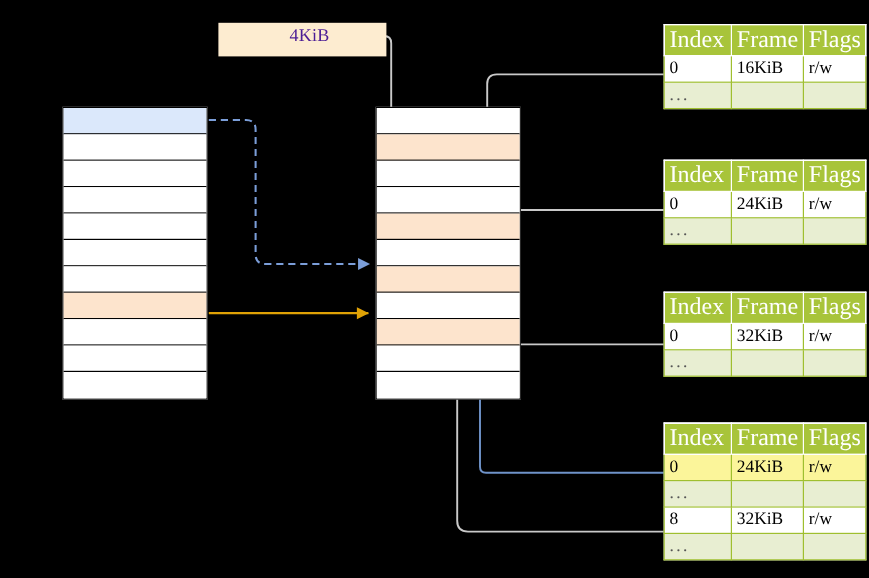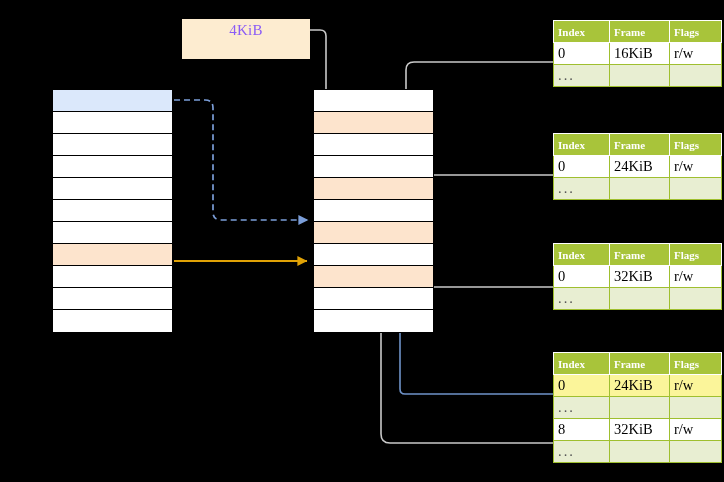--- a/index.html
+++ b/index.html
@@ -42,27 +42,28 @@
   .cell.blue  { background: #dbe8fb; }
   .cell.peach { background: #fde4cd; }
 
   #col-left   { left: 52px;  top: 89px; width: 121px; }
   #col-middle { left: 313px; top: 89px; width: 121px; }
 
   
   #size-label {
     position: absolute;
     left: 182px; top: 19px;
-    width: 128px; height: 40px;
+    width: 128px; height: 28px;
     background: #fdecd0;
-    color: #8b5cf6;
+    color: #4c1d95;
     font-size: 15px;
     line-height: 22px;
     text-align: center;
     letter-spacing: .2px;
+    padding-left: 12px;
   }
 
   
   .ptable {
     position: absolute;
     left: 553px;
     width: 168px;
     border-collapse: collapse;
     table-layout: fixed;
     font-size: 14.5px;
@@ -77,23 +78,23 @@
     padding: 1px 4px;
     text-align: left;
     height: 22px;
     box-sizing: border-box;
     overflow: hidden;
     white-space: nowrap;
   }
   .ptable th {
     background: #a8c43a;
     color: #ffffff;
-    font-weight: bold;
+    font-weight: normal;
     border-color: #ffffff;
-    font-size: 11px;
+    font-size: 20px;
     margin-left: 48px;
   }
   .ptable tr.dots td {
     background: #e8eed2;
     color: #555555;
     letter-spacing: 2px;
   }
   .ptable td.hl { background: #fbf59a; }
 
   #tbl-1 { top: 20px;  }

